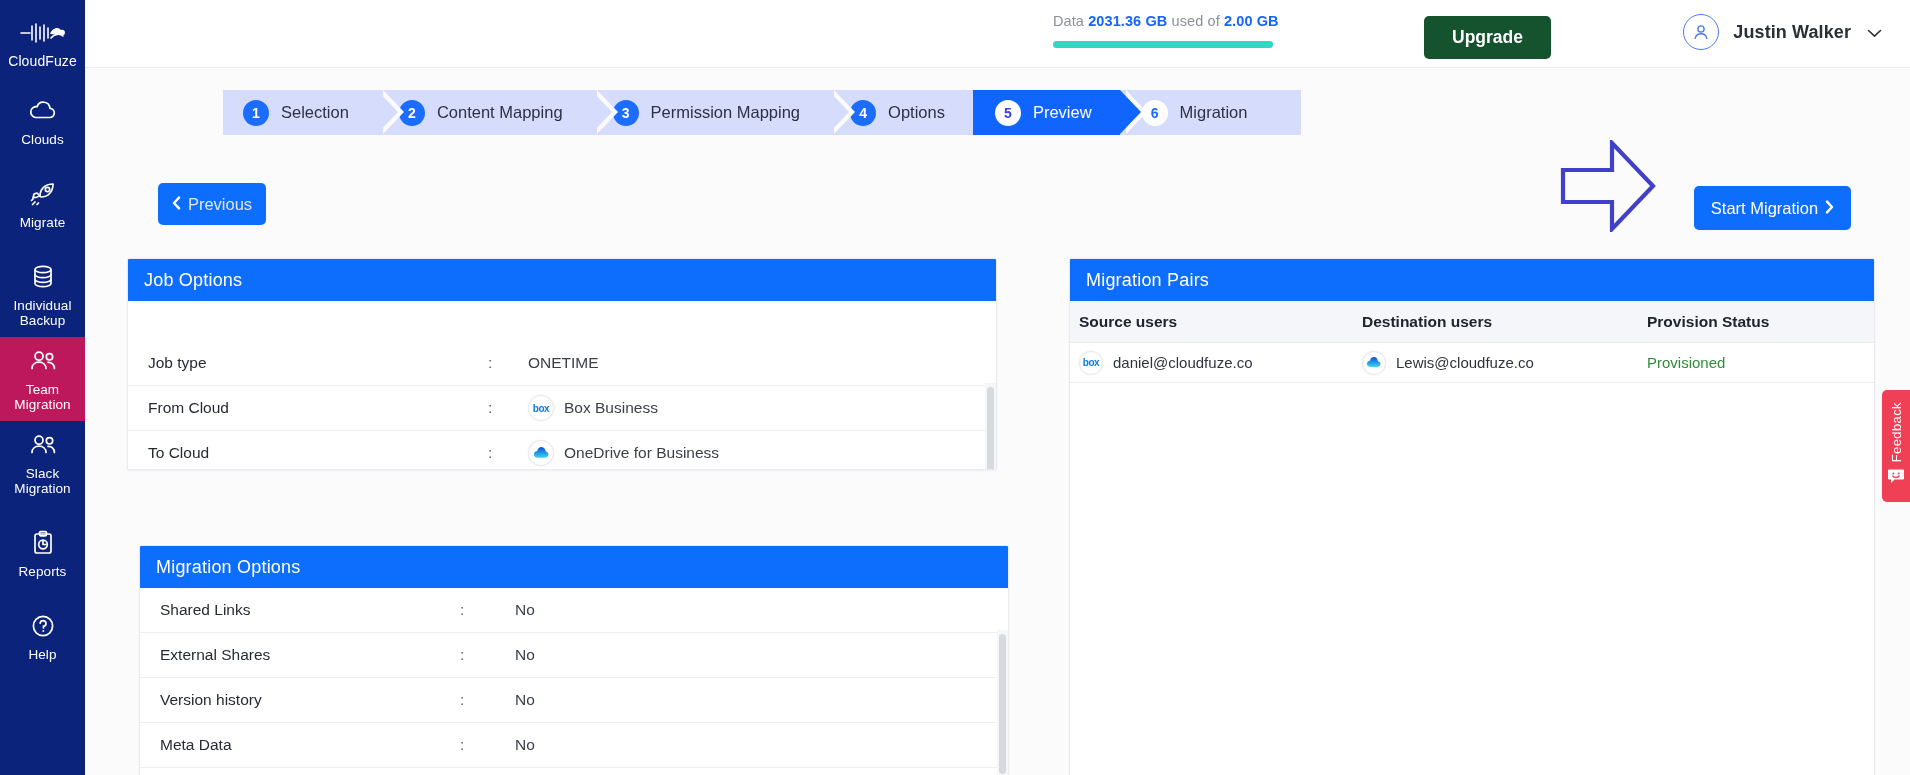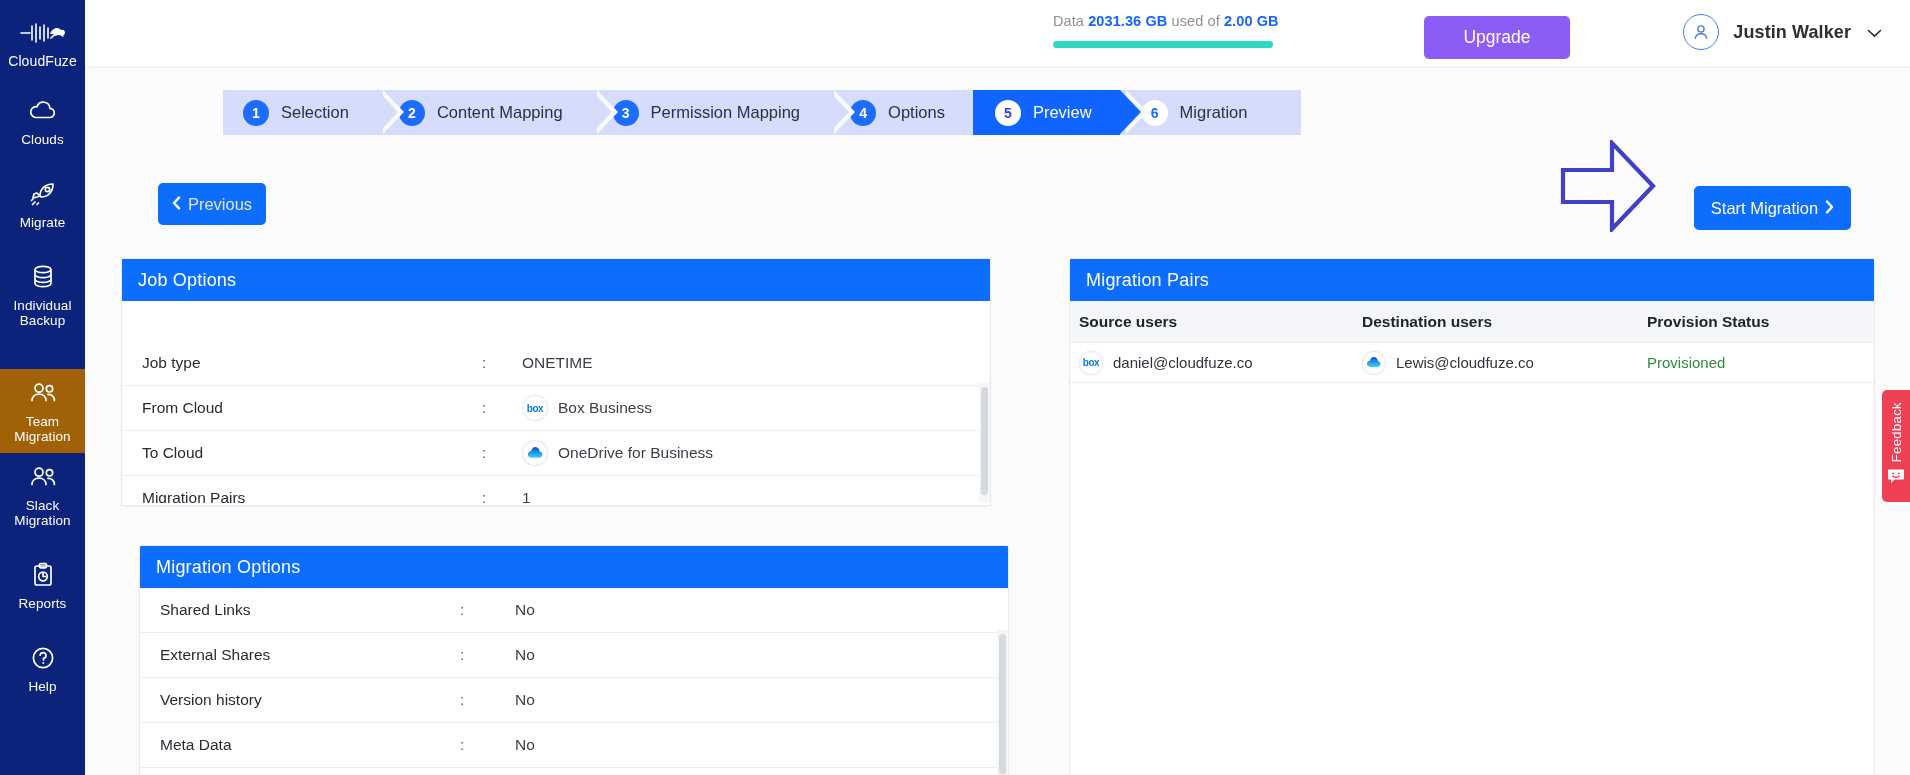--- a/index.html
+++ b/index.html
@@ -24,21 +24,21 @@
     width: 85px;
     padding: 9px 2px 9px;
     display: flex; flex-direction: column; align-items: center; justify-content: flex-start;
     color: #fff; text-align: center; cursor: pointer;
   }
   .nav-item .ico { height: 30px; display: flex; align-items: center; justify-content: center; }
   .nav-item .lbl {
     font-size: 13.5px; line-height: 15px; margin-top: 6px; font-weight: 400; letter-spacing: .1px;
   }
   .nav-item.brand .lbl { font-size: 14px; font-weight: 500; }
-  .nav-item.active { background: #a16207; margin-top: 32px; }
+  .nav-item.active { background: #be185d; }
   .nav-item.brand { padding-top: 8px; padding-bottom: 4px; }
   .nav-spacer { height: 14px; }
 
   
   .main { flex: 1; height: 775px; position: relative; background: #fbfbfc; }
 
   
   .topbar {
     height: 68px; background: #ffffff;
     display: flex; align-items: center; justify-content: flex-end;
@@ -47,24 +47,24 @@
     position: relative;
   }
   .data-usage { position: absolute; left: 968px; top: 13px; width: 220px; }
   .data-usage .txt { font-size: 14.5px; color: #8b9099; font-weight: 400; white-space: nowrap; letter-spacing: .1px;}
   .data-usage .txt b { color: #1664ff; font-weight: 700; }
   .bar-track { margin-top: 12px; height: 7px; border-radius: 6px; background: #e6e9ee; width: 220px; }
   .bar-fill { height: 7px; border-radius: 6px; background: #2ed9c3; width: 100%; }
 
   .upgrade-btn {
     position: absolute; left: 1339px; top: 16px;
-    width: 146px; height: 43px; border-radius: 5px;
-    background: #8b5cf6; color: #fff; border: none;
+    width: 127px; height: 43px; border-radius: 5px;
+    background: #14532d; color: #fff; border: none;
     font-family: "Liberation Sans", sans-serif;
-    font-size: 17.5px; font-weight: 400; cursor: pointer;
+    font-size: 17.5px; font-weight: 700; cursor: pointer;
     display: flex; align-items: center; justify-content: center;
   }
   .user-box { position: absolute; right: 28px; top: 14px; display: flex; align-items: center; gap: 14px; cursor: pointer;}
   .avatar {
     width: 36px; height: 36px; border-radius: 50%;
     border: 1.4px solid #4e79e8; display: flex; align-items: center; justify-content: center;
   }
   .user-name { font-size: 18px; color: #2b2f36; font-weight: 700; letter-spacing: .1px;}
   .caret { margin-left: 2px; color: #2b2f36; font-size: 15px; }
 
@@ -390,21 +390,21 @@
 
   <button class="start-btn">
     <span>Start Migration</span>
     <span>
       <svg width="9" height="14" viewBox="0 0 9 14" fill="none" stroke="#ffffff" stroke-width="2.4" stroke-linecap="round" stroke-linejoin="round">
           <path d="M2 1.6 L7 7 L2 12.4"></path>
         </svg>
     </span>
   </button>
 
-  <section class="panel" style="left:121px; top:258px; width:870px; height:248px;">
+  <section class="panel" style="left:127px; top:258px; width:870px; height:212px;">
     <div class="panel-head">Job Options</div>
     <div class="panel-body" style="height:162px;margin-top:40px;">
       <div class="vtrack"></div>
       <div class="vscroll" style="top:46px; height:108px;"></div>
 
       <div class="kv-row">
         <span class="k">Job type</span>
         <span class="colon">:</span>
         <span class="v">ONETIME</span>
       </div>

